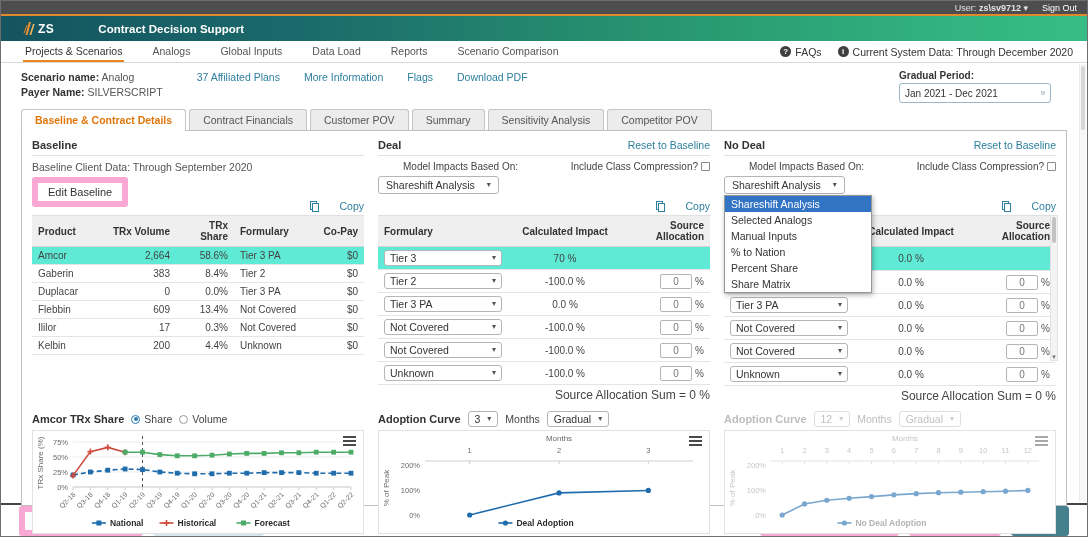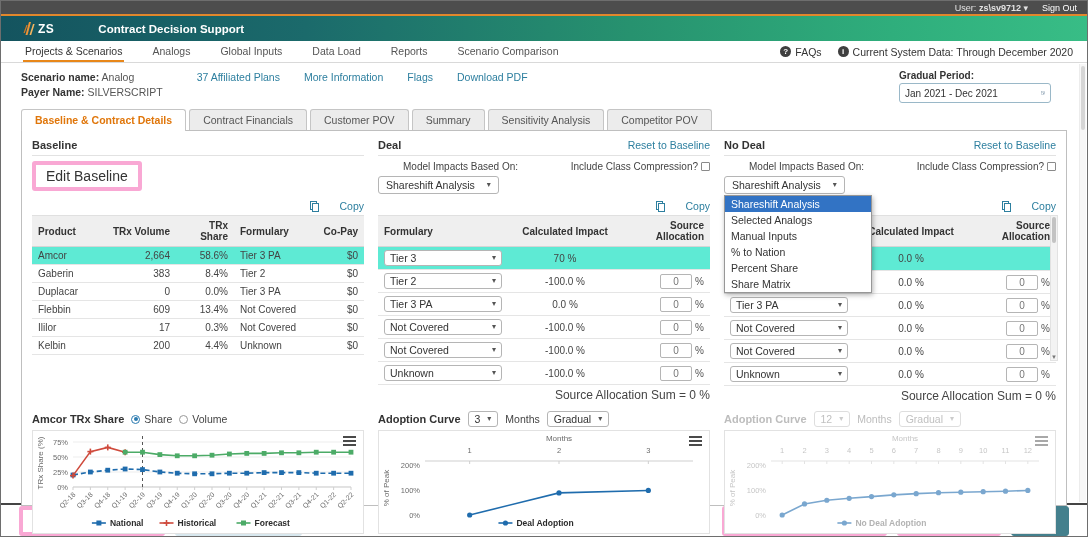--- a/index.html
+++ b/index.html
@@ -45,21 +45,21 @@
   .tab.active { background:#fff; color:#e0760a; font-weight:bold; margin-bottom:-1px; padding-bottom:5px; }
 
   
   .main-panel { margin:0 20px; border:1px solid #bfbfbf; background:#fff; height:376px; padding:6px 10px 6px 10px; position:relative; z-index:1; }
   .cols { display:flex; gap:14px; }
   .col { flex:1; min-width:0; position:relative; }
   .sec-head { display:flex; justify-content:space-between; align-items:center; border-bottom:1px solid #e2e2e2; padding:2px 0 4px 0; }
   .sec-title { font-size:11px; font-weight:bold; color:#333; }
   .pre-table { height:44px; position:relative; padding-top:5px; }
   .client-note { font-size:10.5px; color:#555; margin-bottom:4px; }
-  .btn-outline { font-size:14px; color:#333; background:#fff; border:4px solid #f9a8d4; border-radius:3px; padding:3px 10px; cursor:pointer; font-family:"Liberation Sans",sans-serif; }
+  .btn-outline { font-size:11px; color:#333; background:#fff; border:6px solid #f9a8d4; border-radius:3px; padding:3px 10px; cursor:pointer; font-family:"Liberation Sans",sans-serif; }
   .model-row { display:flex; justify-content:space-between; font-size:10px; color:#444; align-items:flex-start;padding-left:25px; }
   .cbx { width:9px; height:9px; border:1px solid #8a8a8a; border-radius:1px; display:inline-block; vertical-align:-1px; margin-left:3px; background:#fff; }
   .sel-box { display:inline-flex; align-items:center; justify-content:space-between; gap:12px; border:1px solid #b5b5b5; border-radius:3px; padding:2px 7px; font-size:10.5px; color:#333; background:#fff; cursor:pointer; margin-top:4px; }
   .caret { font-size:8px; color:#555; line-height:1; }
   .copy-row { height:15px; text-align:right; font-size:10.5px; }
   .copy-link { color:#2d7f9f; cursor:pointer; display:inline-flex; align-items:center; gap:20px; }
 
   
   table { width:100%; border-collapse:collapse; font-size:10px; color:#444; table-layout:fixed; }
   th { background:#efefef; font-weight:bold; color:#333; padding:4px 6px; border-bottom:1px solid #d5d5d5; border-top:1px solid #e0e0e0; }
@@ -197,20 +197,21 @@
   </div>
 
   <div class="main-panel">
     <div class="cols">
 
       <div class="col">
         <div class="sec-head">
           <span class="sec-title">Baseline</span>
         </div>
         <div class="pre-table">
+          <div class="client-note">Baseline Client Data: Through September 2020</div>
           <button class="btn-outline">Edit Baseline</button>
         </div>
         <div class="copy-row">
           <span class="copy-link">
             <svg width="9" height="11" viewBox="0 0 9 11">
               <rect x="0.5" y="0.5" width="6" height="8" fill="none" stroke="#2d7f9f"></rect>
               <rect x="2.5" y="2.5" width="6" height="8" fill="#fff" stroke="#2d7f9f"></rect>
             </svg>
             <span>Copy</span>
           </span>

